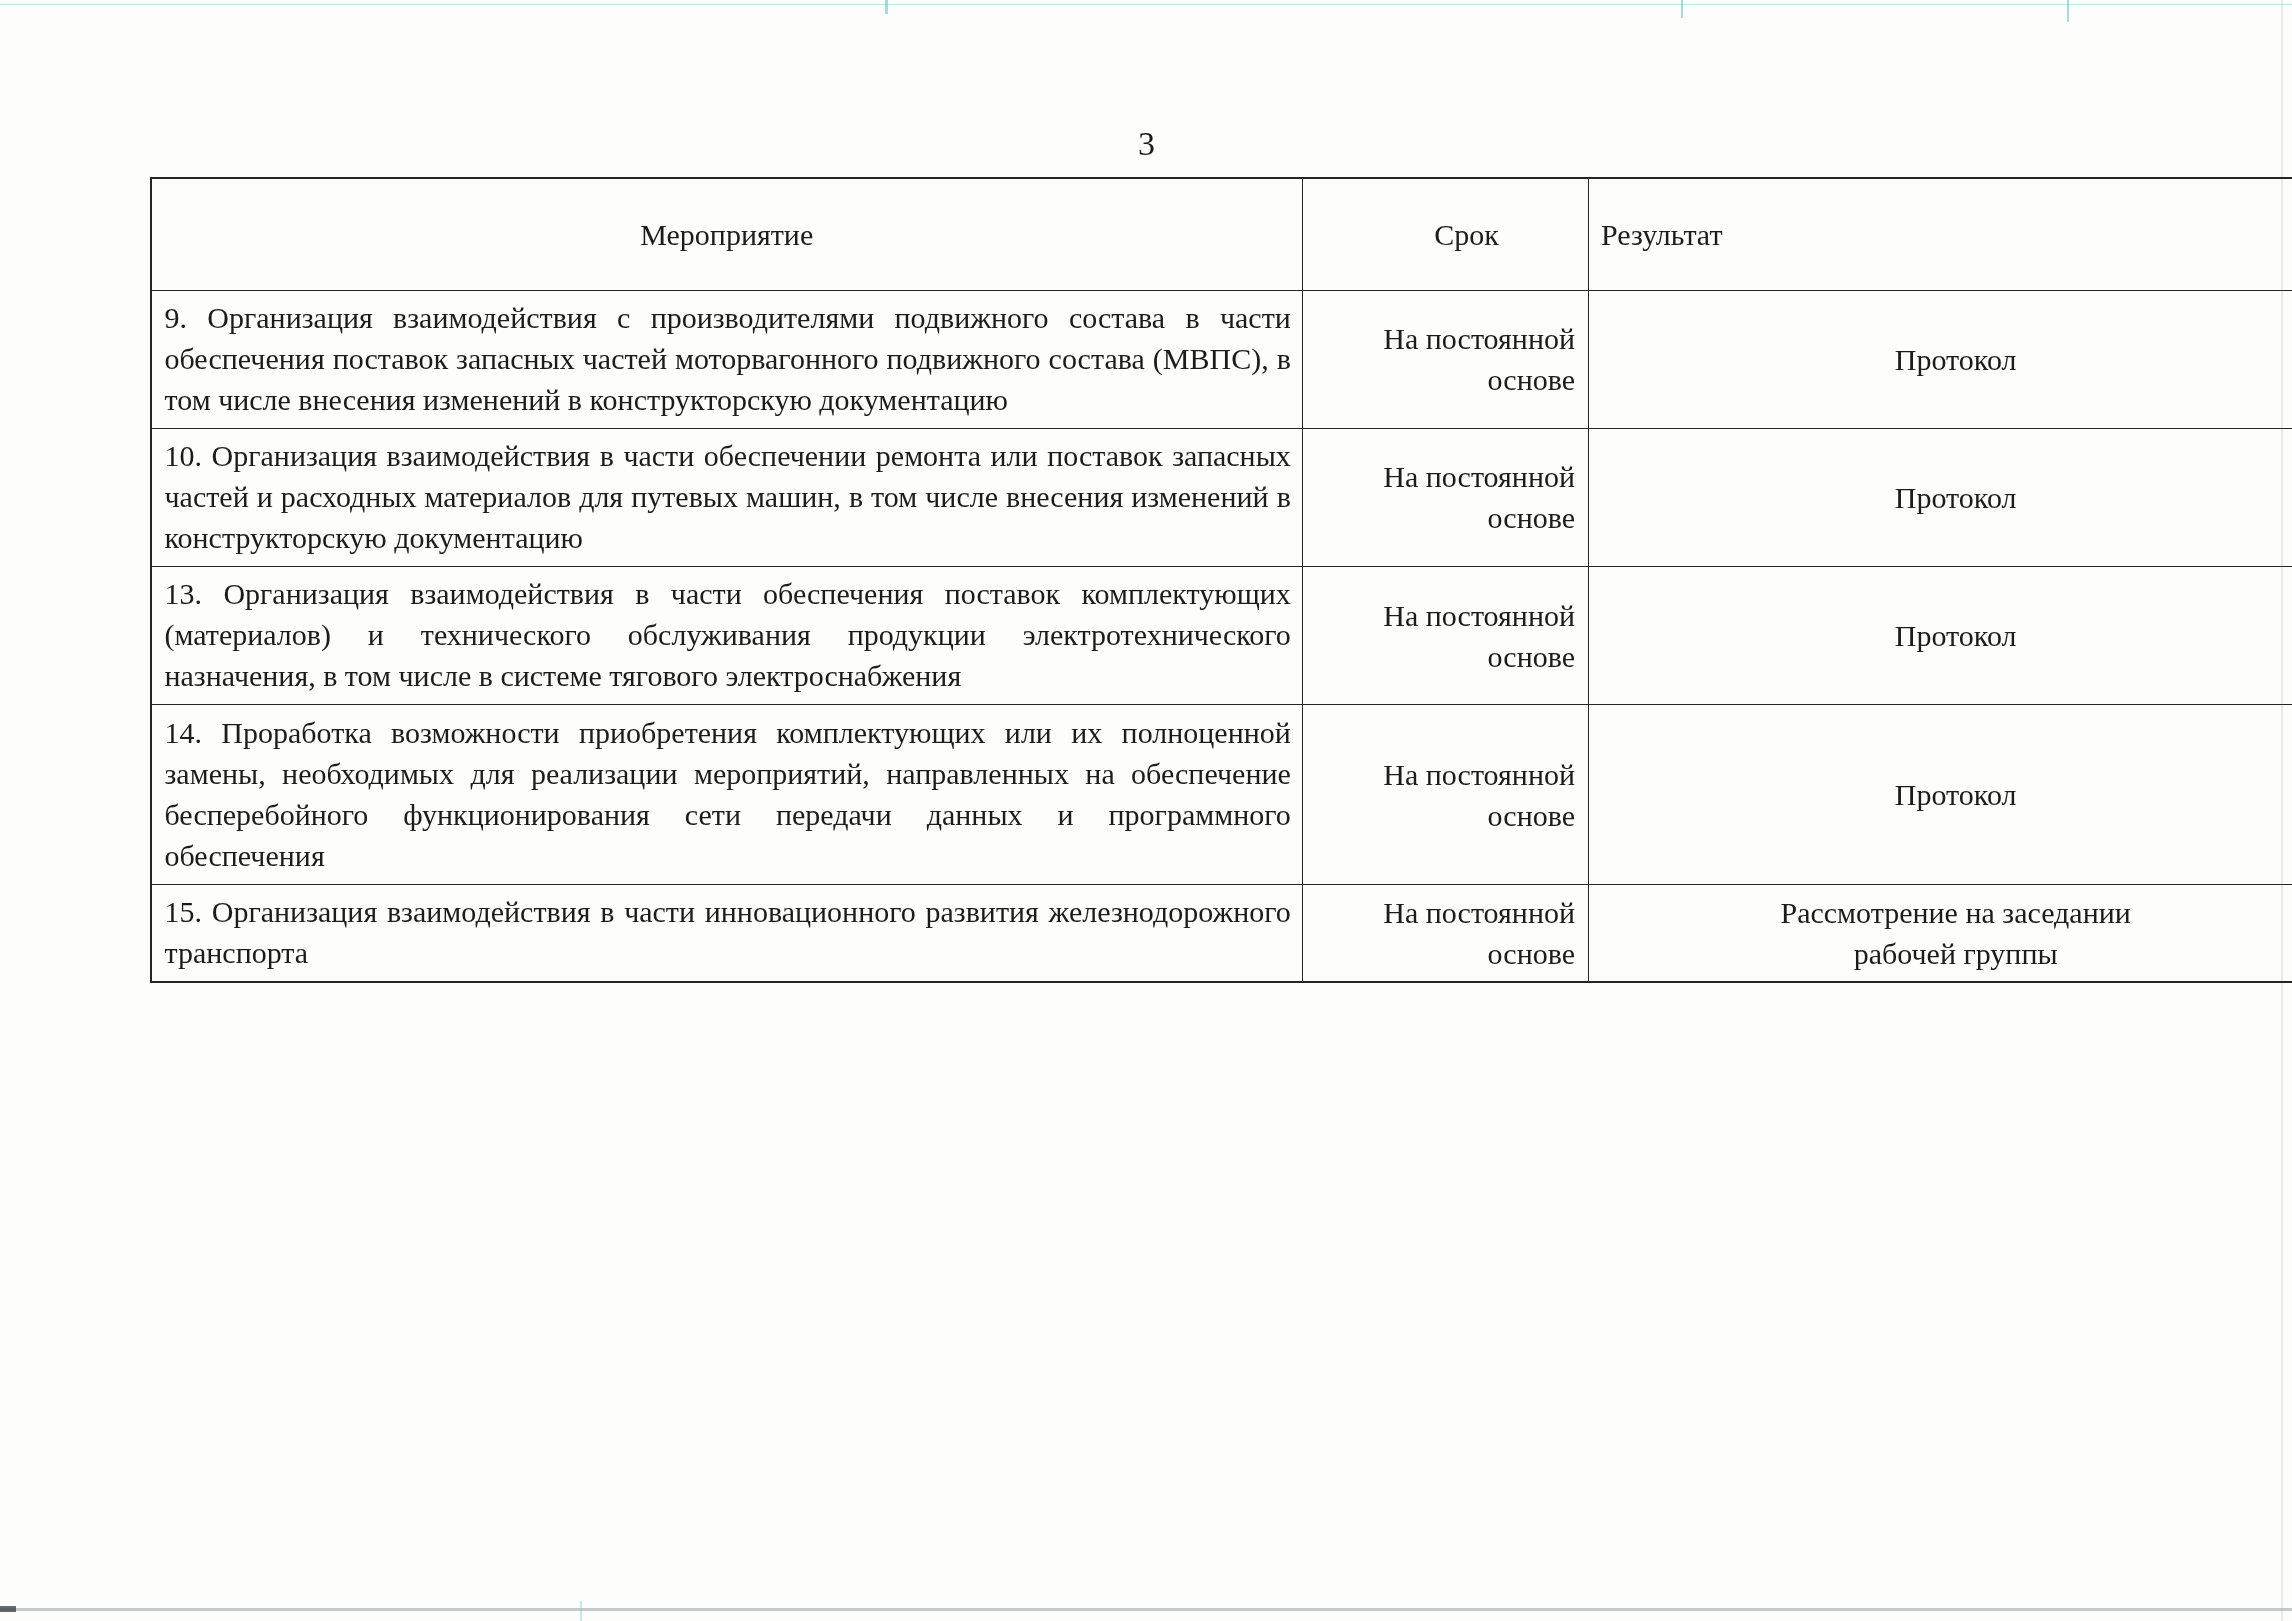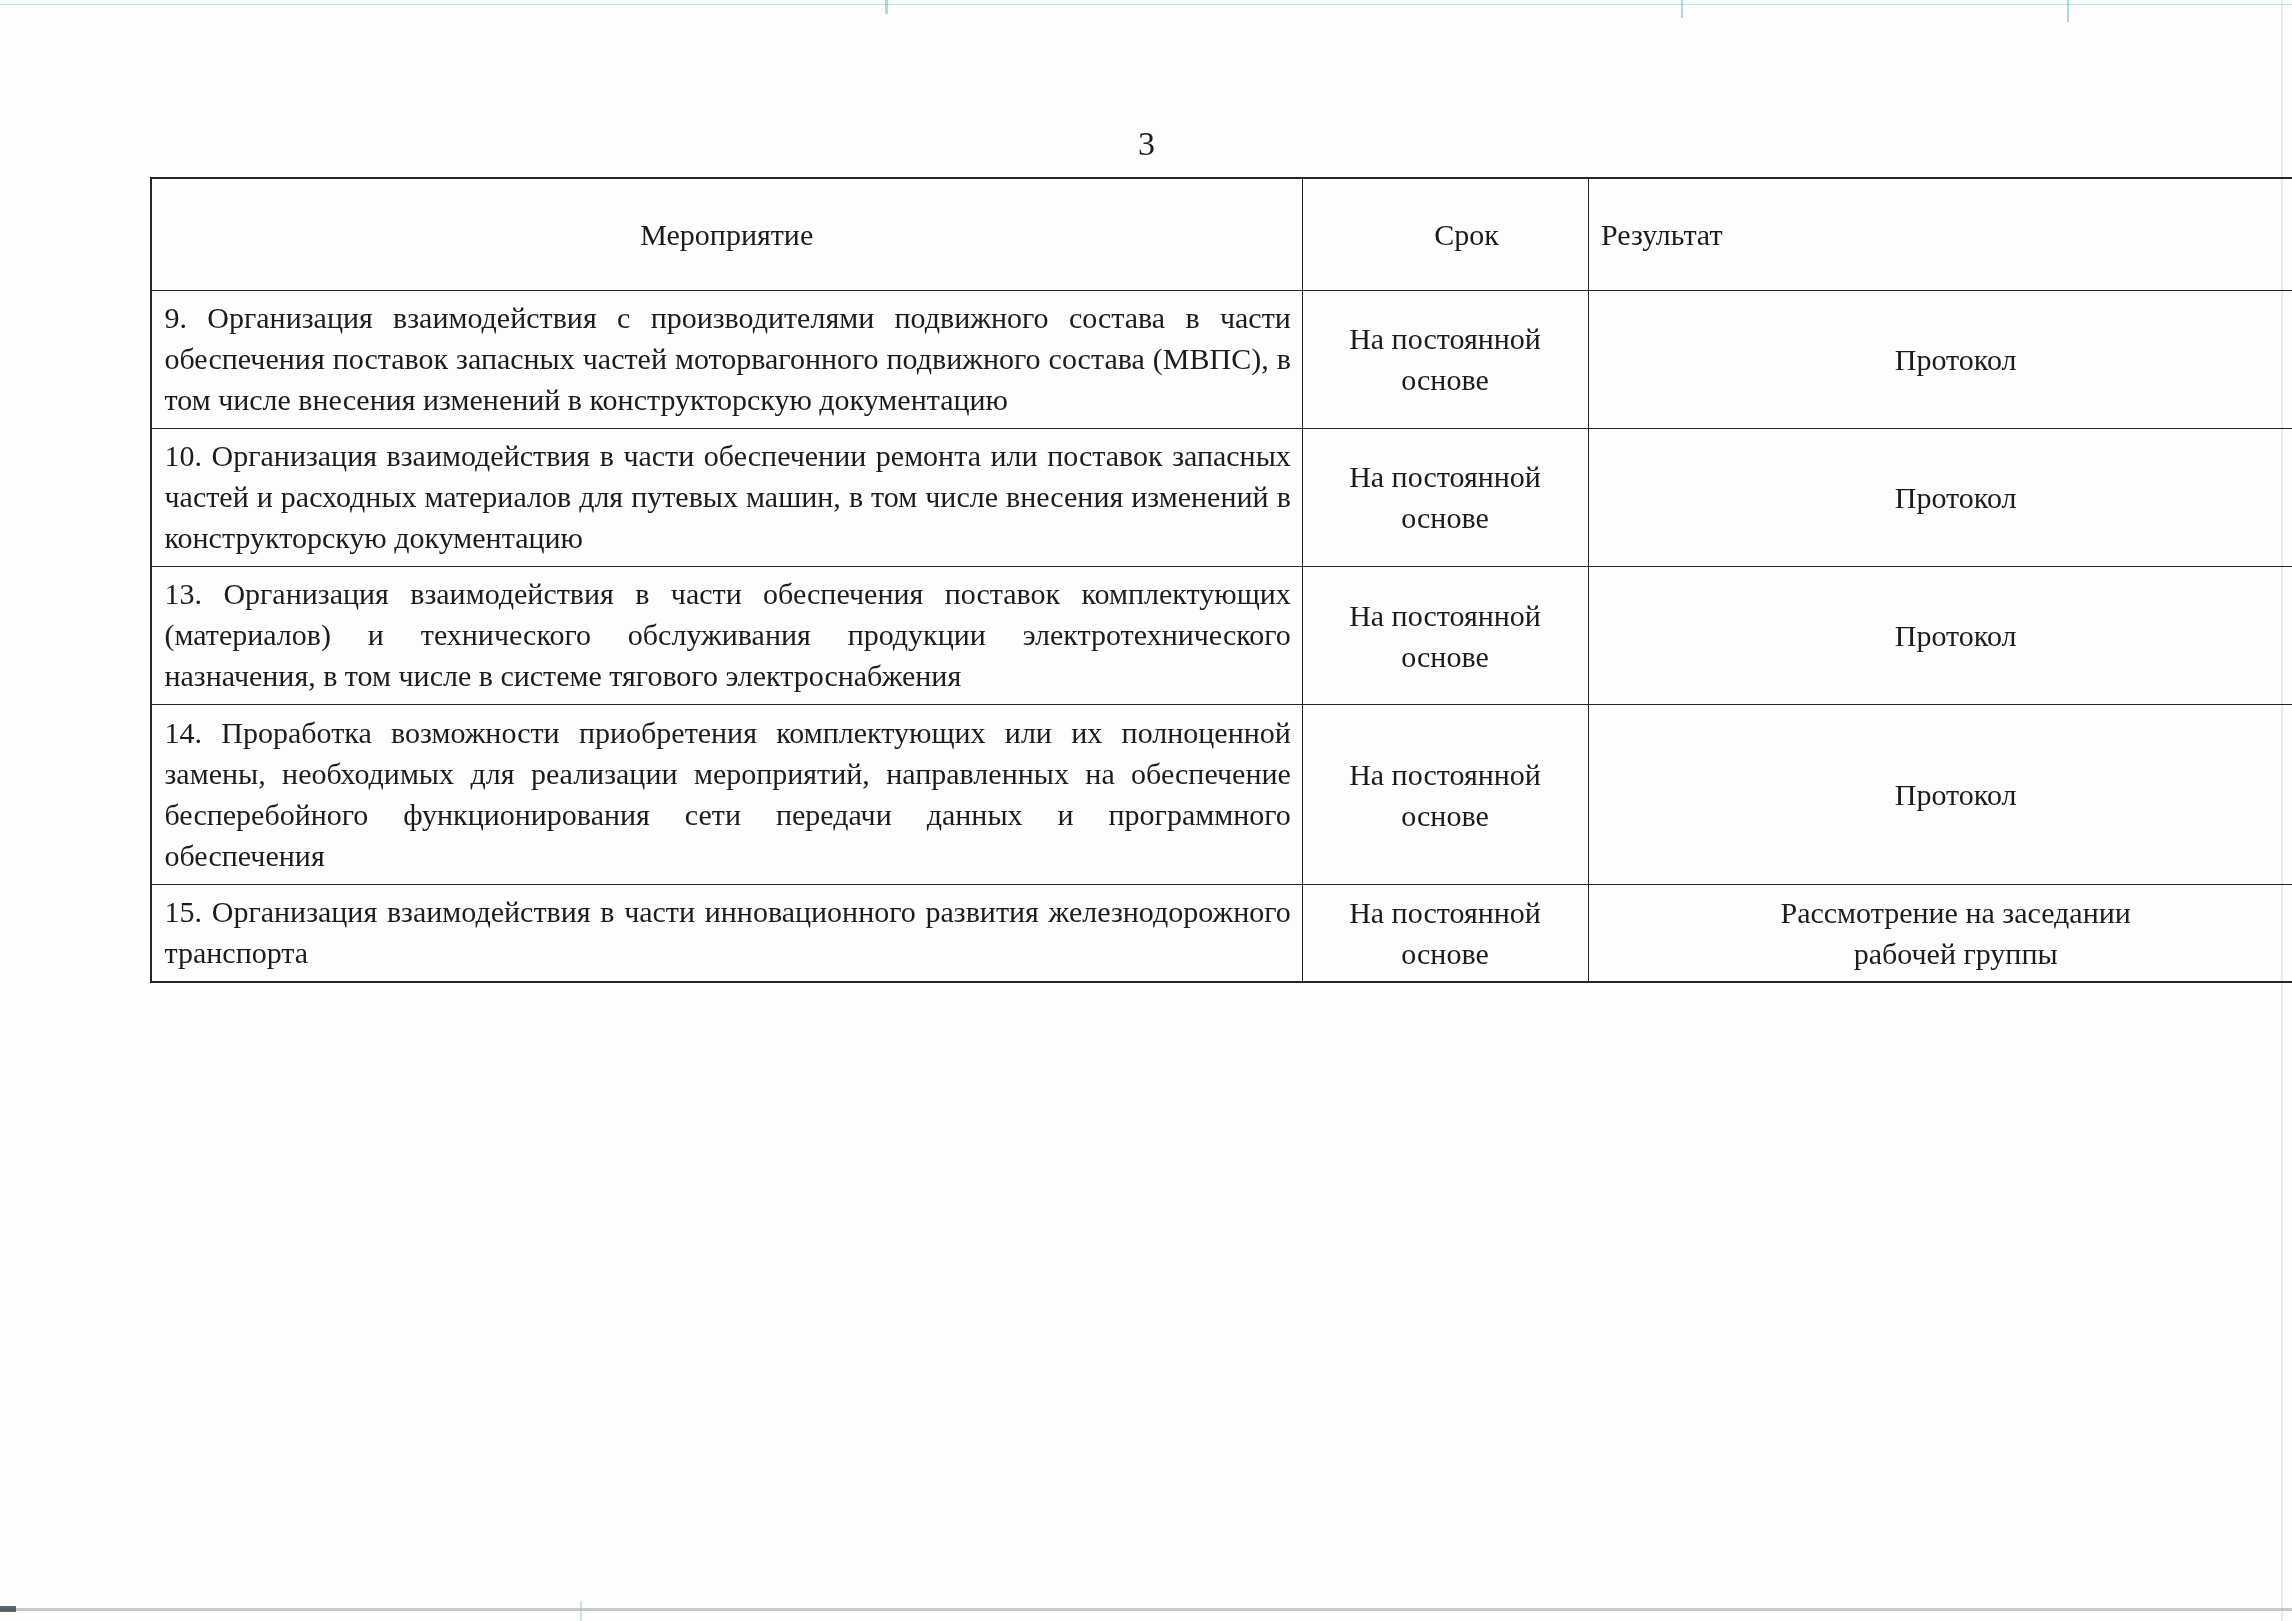--- a/index.html
+++ b/index.html
@@ -78,21 +78,21 @@
   .t-header .c-term     { text-align: center; padding-left: 43px; }
   .t-header .c-result   { text-align: left; padding-left: 12.5px; }
 
   .t-body .c-activity {
     vertical-align: top;
     text-align: justify;
     text-align-last: left;
     padding: 6.3px 10.7px 8px 12.5px;
   }
   .t-body .c-term {
-    text-align: center;
+    text-align: right;
     padding: 3.6px 12.5px;
   }
   .t-body .c-result {
     text-align: center;
     padding: 3.6px 10.7px 3.6px 12.5px;
     white-space: pre-line;
   }
 </style>
 </head>
 <body>

